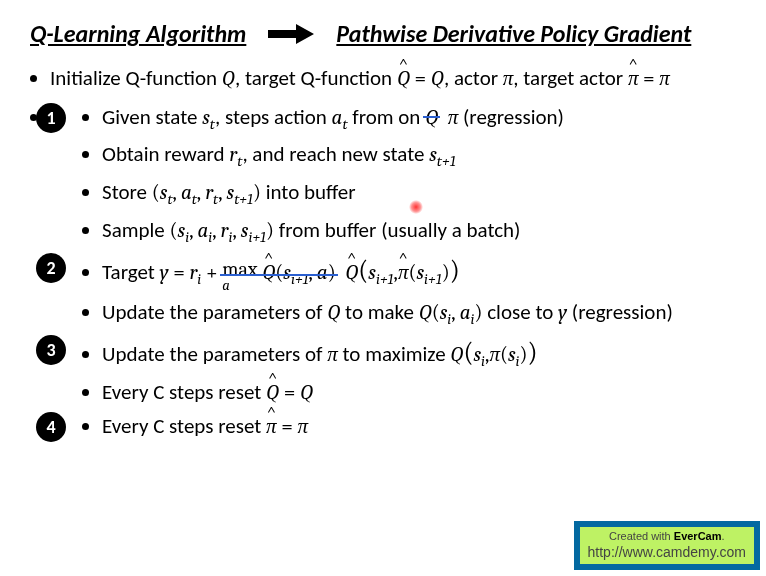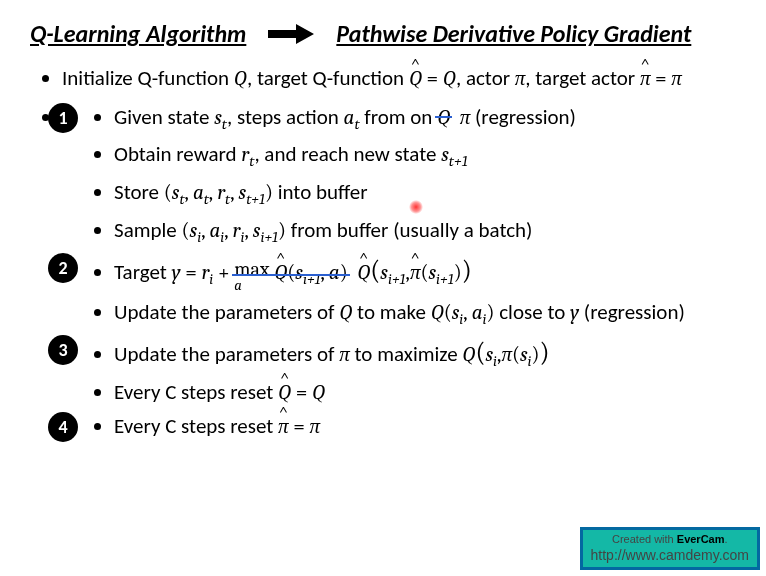--- a/index.html
+++ b/index.html
@@ -28,21 +28,21 @@
   }
   .title-part {
     font-weight: 700;
     font-style: italic;
     font-size: 24px;
     text-decoration: underline;
   }
   .arrow svg { display: block; }
   ul.top {
     list-style: disc;
-    margin: 0 0 0 32px;
+    margin: 0 0 0 20px;
     padding: 0;
   }
   ul.top > li { margin-bottom: 10px; }
   ul.sub1 {
     list-style: disc;
     margin: 6px 0 0 26px;
     padding: 0;
   }
   ul.sub2 {
     list-style: disc;
@@ -105,22 +105,22 @@
     position: absolute;
     width: 14px; height: 14px;
     border-radius: 50%;
     background: radial-gradient(circle, rgba(255,40,40,0.95) 0%, rgba(255,40,40,0.5) 45%, rgba(255,40,40,0) 72%);
     pointer-events: none;
   }
   .watermark {
     position: absolute;
     right: 6px;
     bottom: 6px;
-    border: 3px solid #0369a1;
-    background: #14b8a6;
+    border: 6px solid #0369a1;
+    background: #bef264;
     font-size: 11px;
     font-family: Arial, sans-serif;
     color: #444;
     padding: 3px 8px;
     line-height: 1.25;
     text-align: center;
   }
   .watermark .l1 b { color: #000; }
   .watermark .l2 { font-size: 14px; }
 </style>

